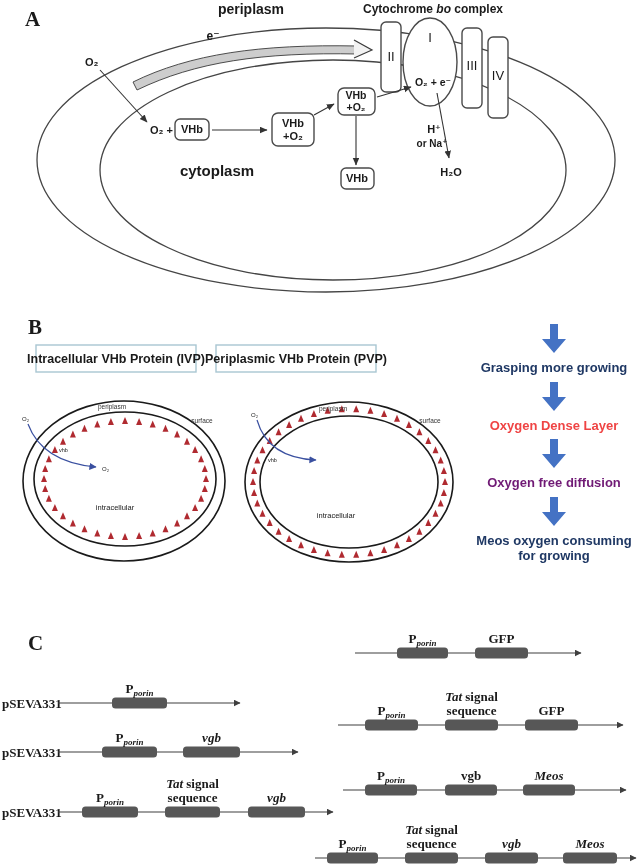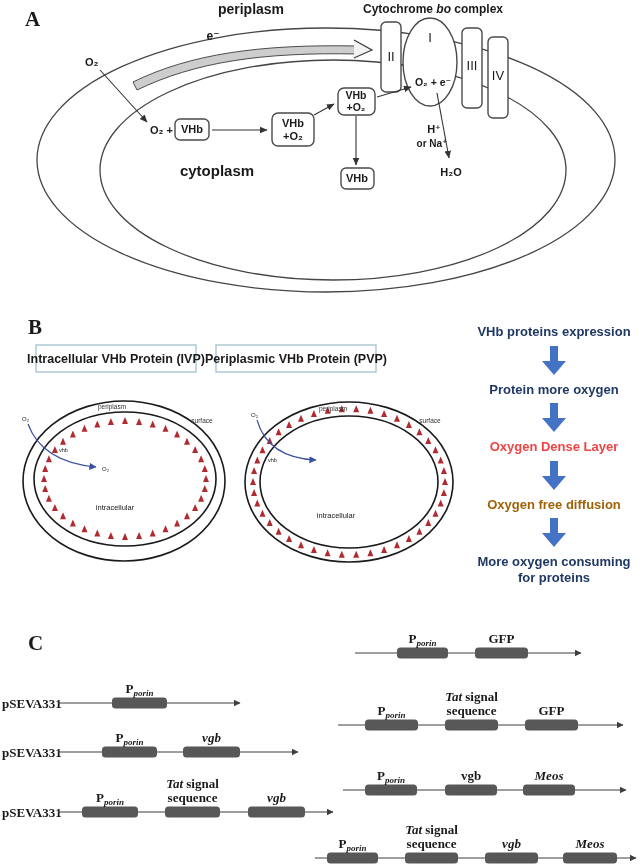--- a/index.html
+++ b/index.html
@@ -190,37 +190,36 @@
         </g>
       <text class="tiny" x="333" y="101" text-anchor="middle">periplasm</text>
       <text class="tiny" x="430" y="113" text-anchor="middle">surface</text>
       <text font-size="7.5" x="336" y="208" text-anchor="middle" fill="#333">intracellular</text>
       <text font-size="5.5" x="268" y="152" fill="#333">vhb</text>
       <text font-size="6" x="251" y="107" fill="#3a50a0">O₂</text>
       <path d="M257,110 Q268,148 316,150" fill="none" stroke="#3a50a0" stroke-width="1.2" marker-end="url(#bah)"></path>
     </svg>
 
     <div id="flow-col">
-        <div class="flow-step" style="color: rgb(31, 56, 100);">VHb proteins expression</div>
-        <svg width="24" height="30" style="position: static;">
-          <polygon points="8,0 16,0 16,15 24,15 12,29 0,15 8,15" fill="#4472c4"></polygon>
-        </svg>
-        <div class="flow-step" style="color: rgb(31, 56, 100);">Protein more oxygen</div>
+        <svg width="24" height="30" style="position: static;">
+          <polygon points="8,0 16,0 16,15 24,15 12,29 0,15 8,15" fill="#4472c4"></polygon>
+        </svg>
+        <div class="flow-step" style="color: rgb(31, 56, 100);">Grasping more growing</div>
         <svg width="24" height="30" style="position: static;">
           <polygon points="8,0 16,0 16,15 24,15 12,29 0,15 8,15" fill="#4472c4"></polygon>
         </svg>
         <div class="flow-step" style="color: #ef4444;">Oxygen Dense Layer</div>
         <svg width="24" height="30" style="position: static;">
           <polygon points="8,0 16,0 16,15 24,15 12,29 0,15 8,15" fill="#4472c4"></polygon>
         </svg>
-        <div class="flow-step" style="color: #a16207;">Oxygen free diffusion</div>
-        <svg width="24" height="30" style="position: static;">
-          <polygon points="8,0 16,0 16,15 24,15 12,29 0,15 8,15" fill="#4472c4"></polygon>
-        </svg>
-        <div class="flow-step" style="color: rgb(31, 56, 100);">More oxygen consuming for proteins</div>
+        <div class="flow-step" style="color: #701a75;">Oxygen free diffusion</div>
+        <svg width="24" height="30" style="position: static;">
+          <polygon points="8,0 16,0 16,15 24,15 12,29 0,15 8,15" fill="#4472c4"></polygon>
+        </svg>
+        <div class="flow-step" style="color: rgb(31, 56, 100);">Meos oxygen consuming for growing</div>
       </div>
   </div>
 
   <svg id="panelC" width="640" height="244" viewBox="0 0 640 244">
     <defs>
       <marker id="ahc" markerWidth="8" markerHeight="8" refX="5.5" refY="3" orient="auto">
         <path d="M0,0 L6,3 L0,6 Z" fill="#3f3f3f"></path>
       </marker>
     </defs>
     <text class="panel-letter" x="28" y="30">C</text>

